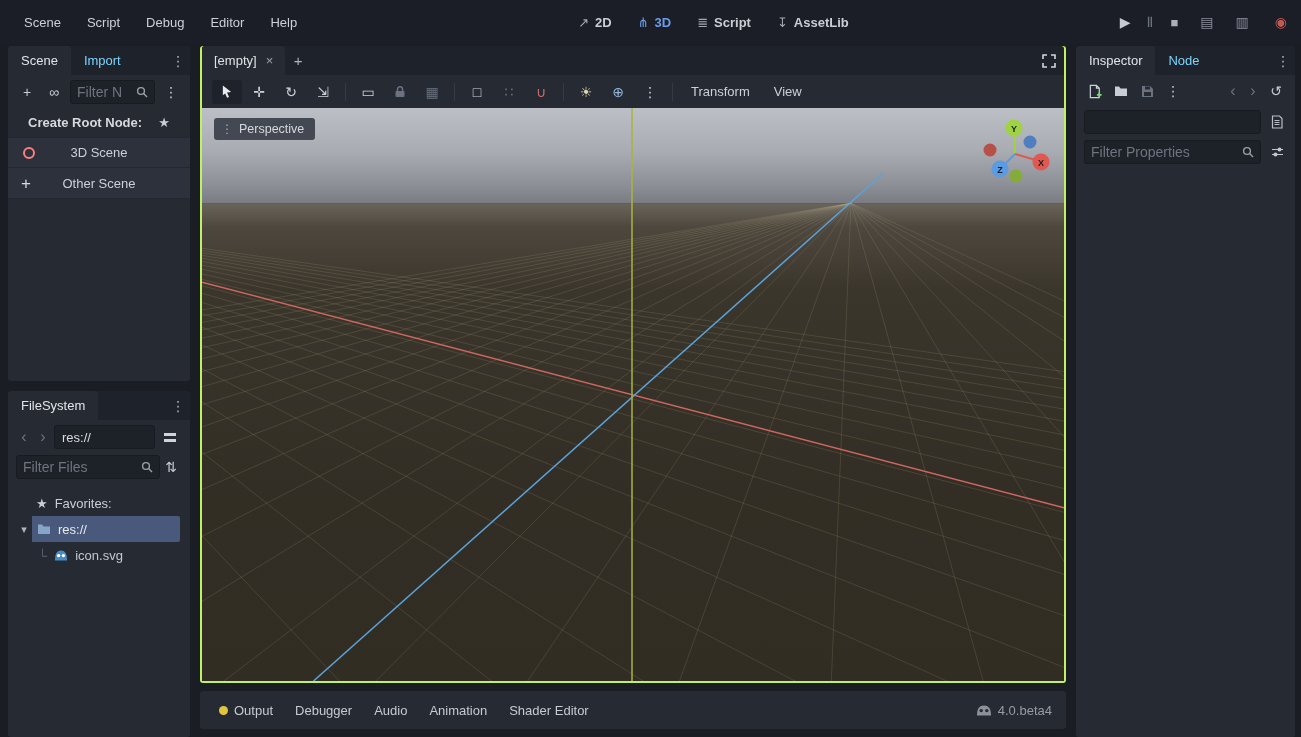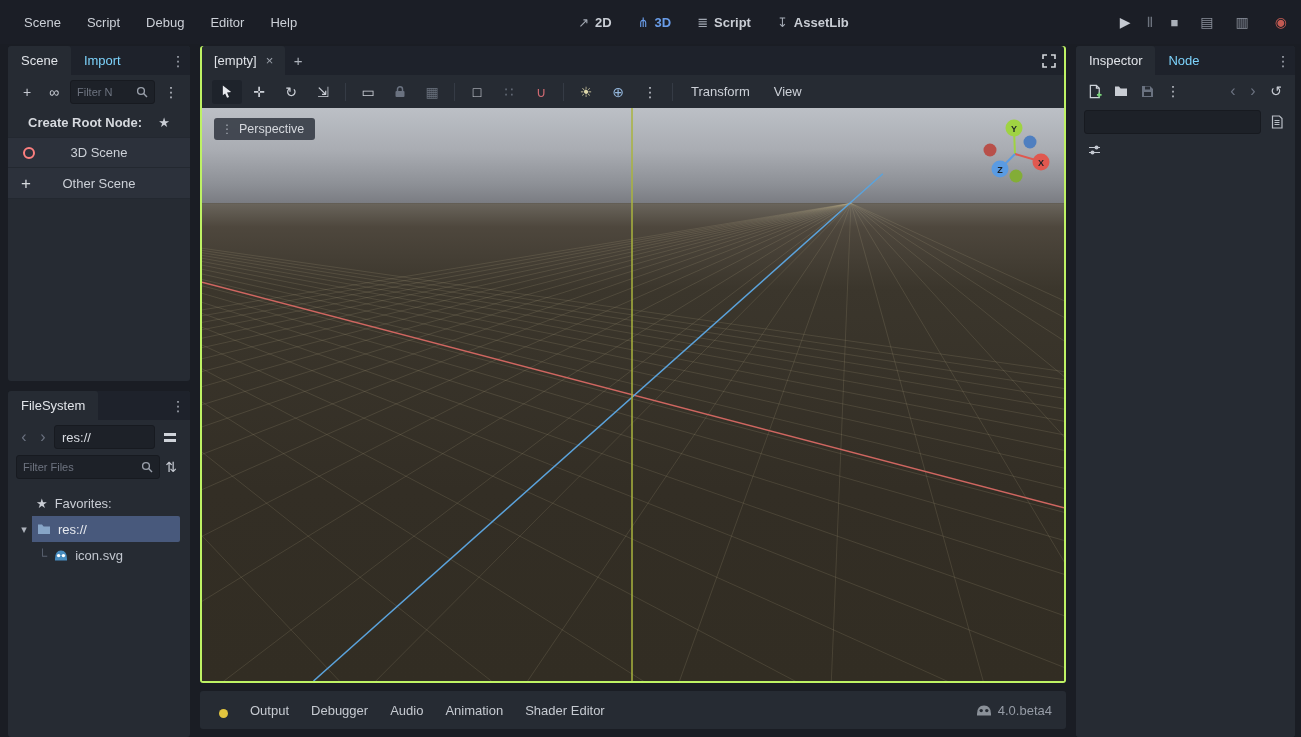--- a/index.html
+++ b/index.html
@@ -39,21 +39,21 @@
   .tab{display:flex;align-items:center;gap:6px;padding:0 13px;color:#7dd3fc}
   .tab.active{background:#262b33;color:#e1e4e9;border-radius:3px 3px 0 0}
   .tab-spacer{flex:1}
   .dots-btn{width:24px;display:flex;align-items:center;justify-content:center;color:#aeb3bc;font-size:14px}
 
   
   .dock-toolbar{flex:none;display:flex;align-items:center;gap:5px;padding:5px 8px}
   .tool-btn{min-width:22px;height:22px;display:flex;align-items:center;justify-content:center;color:#c6cad2;font-size:14px}
   .search-field{flex:1;min-width:0;display:flex;align-items:center;gap:4px;height:24px;
     background:#1d2128;border:1px solid #171a20;border-radius:3px;padding:0 6px}
-  .search-field input{flex:1;min-width:0;font-size:11px}
+  .search-field input{flex:1;min-width:0;font-size:14px}
 
   
   .scene-dock{height:335px;flex:none}
   .create-root{flex:none;display:flex;align-items:center;justify-content:space-between;
     padding:6px 20px 7px;font-weight:bold;color:#d6d9de}
   .create-root .star{color:#c9cdd4;font-weight:normal}
   .root-opt{position:relative;display:flex;align-items:center;width:100%;height:31px;
     background:#2c313b;border-bottom:1px solid #232830;color:#ccd0d7}
   .root-opt:first-child{border-top:1px solid #232830}
   .node-ring{position:absolute;left:15px;width:12px;height:12px;border:2px solid;border-radius:50%}
@@ -105,21 +105,21 @@
   .axis-y{stroke:#a9b43e;stroke-width:1.5;vector-effect:non-scaling-stroke}
   .persp-btn{position:absolute;top:10px;left:12px;z-index:3;display:flex;align-items:center;gap:6px;
     background:rgba(58,63,73,.92);border-radius:3px;padding:4px 11px 4px 7px;color:#d5d8dd;font-size:12.5px}
   .persp-dots{color:#a7adb6;font-size:12px}
   .gizmo{position:absolute;top:6px;right:9px;z-index:2}
   .gz{font-size:9px;font-weight:bold;fill:#1c2127;text-anchor:middle}
 
   
   .bottombar{flex:none;height:38px;margin:8px 0;background:#262b33;border-radius:3px;
     display:flex;align-items:center;padding:0 8px}
-  .bb-item{display:flex;align-items:flex-end;gap:22px;padding:0 11px;color:#c6cad1}
+  .bb-item{display:flex;align-items:center;gap:6px;padding:0 11px;color:#c6cad1}
   .out-dot{width:9px;height:9px;border-radius:50%;background:#e2c53f}
   .version-wrap{margin-left:auto;display:flex;align-items:center;gap:6px;color:#969ca6;padding-right:6px}
 
   
   .insp-toolbar{flex:none;display:flex;align-items:center;gap:4px;padding:5px 8px}
   .insp-toolbar .spacer{flex:1}
   .arrow-dim{color:#6b7280;font-size:16px;width:16px;text-align:center}
   .insp-row{flex:none;display:flex;align-items:center;gap:6px;padding:3px 8px}
   .side-btn{width:20px;height:20px;display:flex;align-items:center;justify-content:center}
   .insp-body{flex:1;background:#262b33}
@@ -485,20 +485,27 @@
         </div>
         <button class="side-btn">
           <svg width="12" height="14" viewBox="0 0 12 14">
             <path d="M1.5 1 h7 l2.5 2.5 v9.5 H1.5 Z" fill="none" stroke="#b9bec6" stroke-width="1.2"></path>
             <path d="M3.5 5.5 h5 M3.5 7.5 h5 M3.5 9.5 h5" stroke="#b9bec6" stroke-width="1.1"></path>
           </svg>
         </button>
       </div>
 
       <div class="insp-row">
+        <div class="search-field">
+          <input placeholder="Filter Properties" style="">
+          <svg width="12" height="12" viewBox="0 0 12 12">
+            <circle cx="5" cy="5" r="3.4" fill="none" stroke="#9aa0ab" stroke-width="1.4"></circle>
+            <line x1="7.6" y1="7.6" x2="11" y2="11" stroke="#9aa0ab" stroke-width="1.4"></line>
+          </svg>
+        </div>
         <button class="side-btn">
           <svg width="13" height="12" viewBox="0 0 13 12">
             <line x1="1" y1="3.5" x2="12" y2="3.5" stroke="#c2c7cf" stroke-width="1.2"></line>
             <circle cx="8.5" cy="3.5" r="2" fill="#c2c7cf"></circle>
             <line x1="1" y1="8.5" x2="12" y2="8.5" stroke="#c2c7cf" stroke-width="1.2"></line>
             <circle cx="4.5" cy="8.5" r="2" fill="#c2c7cf"></circle>
           </svg>
         </button>
       </div>
 

